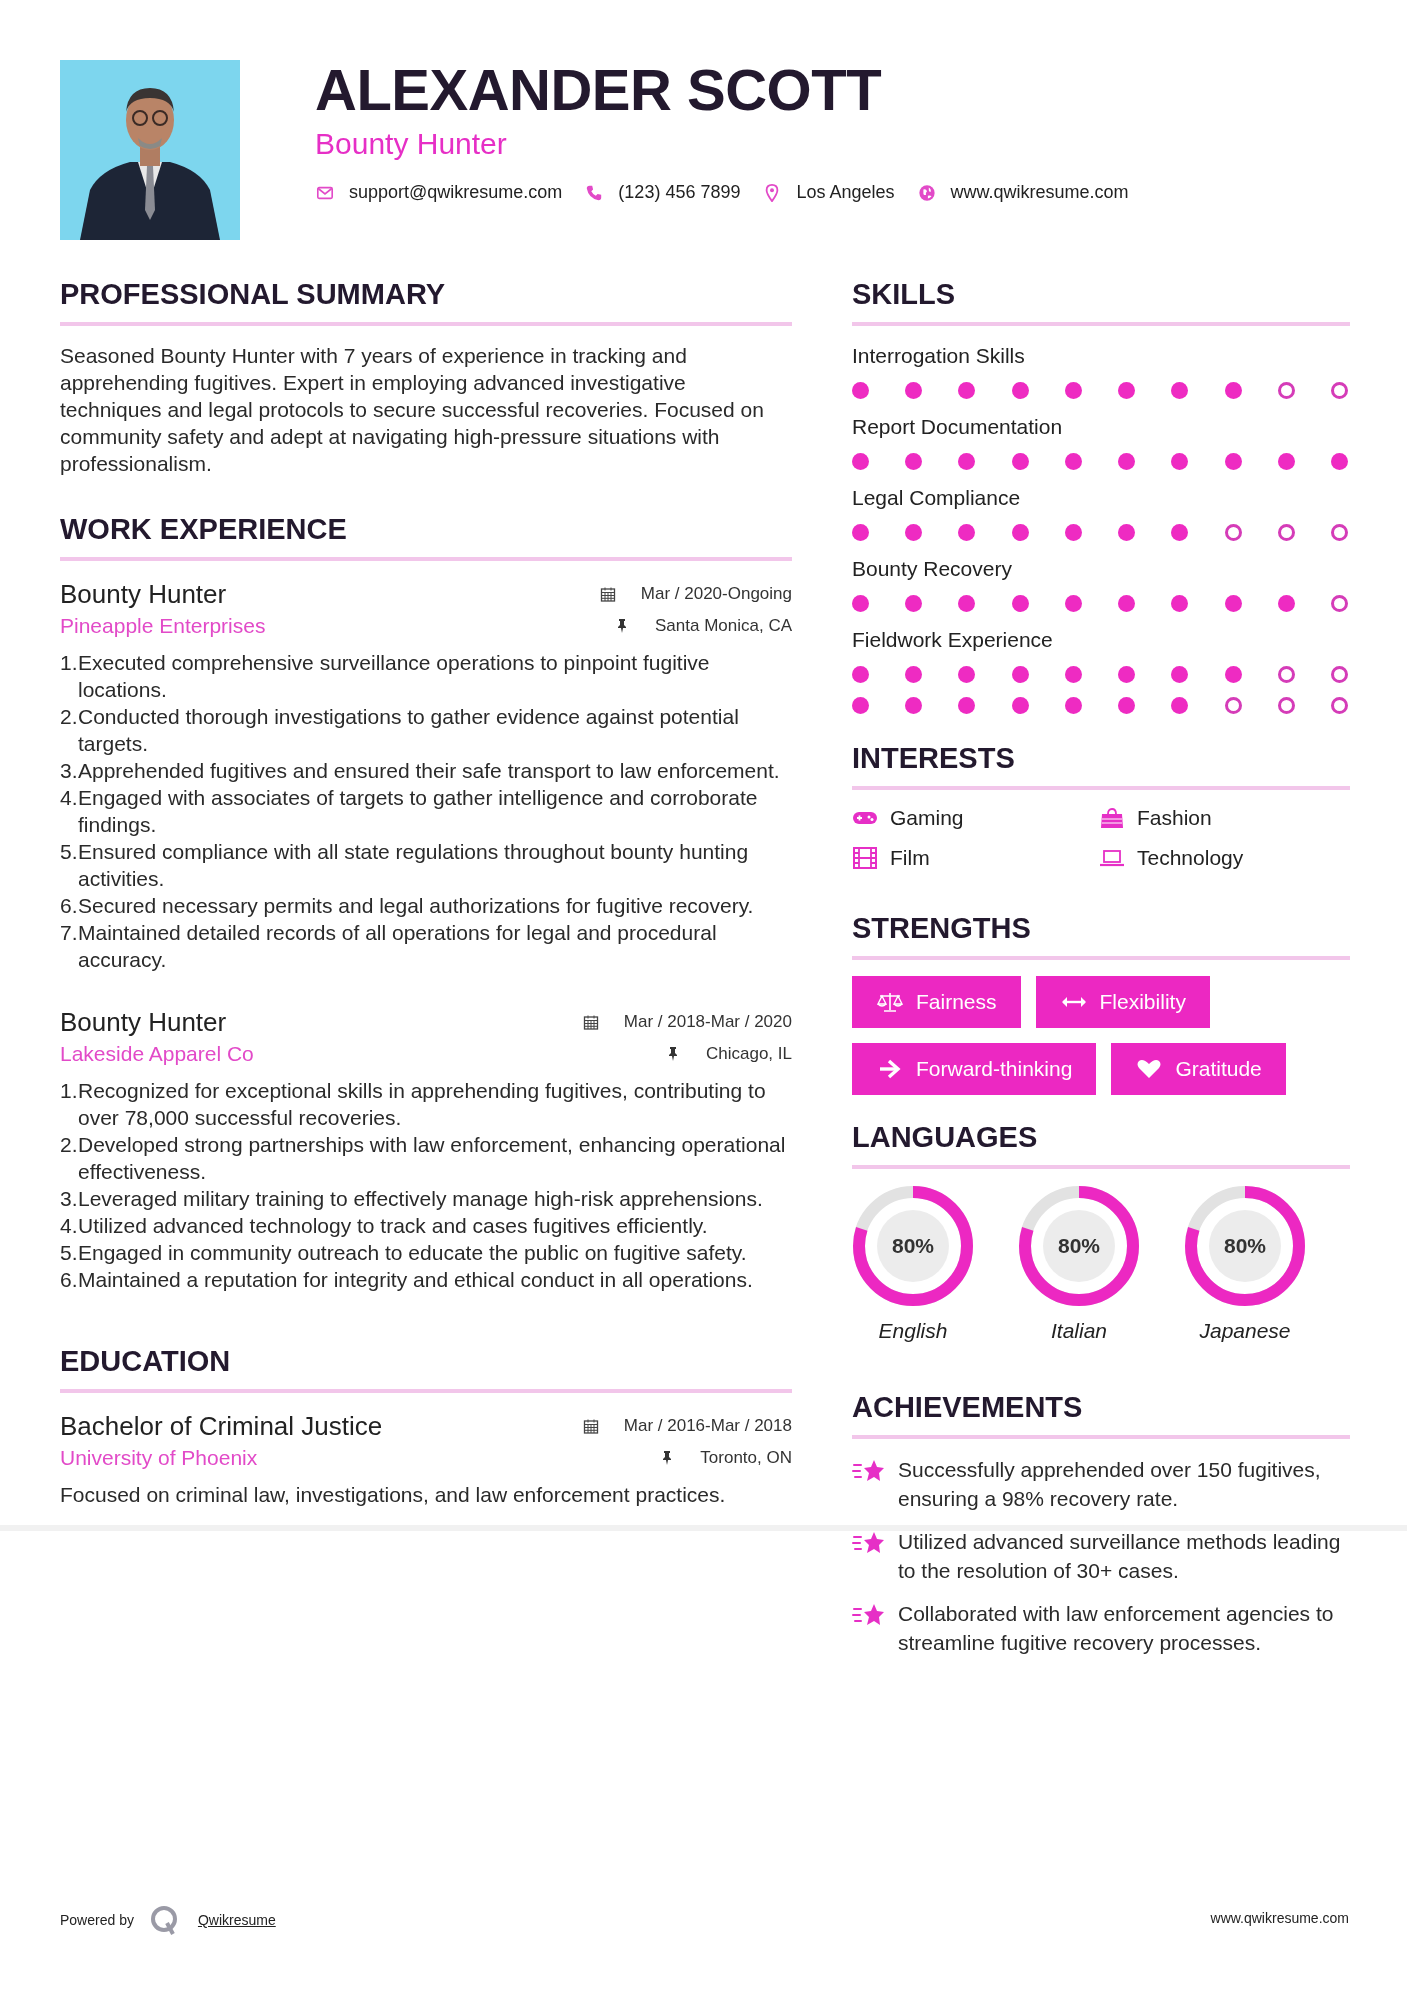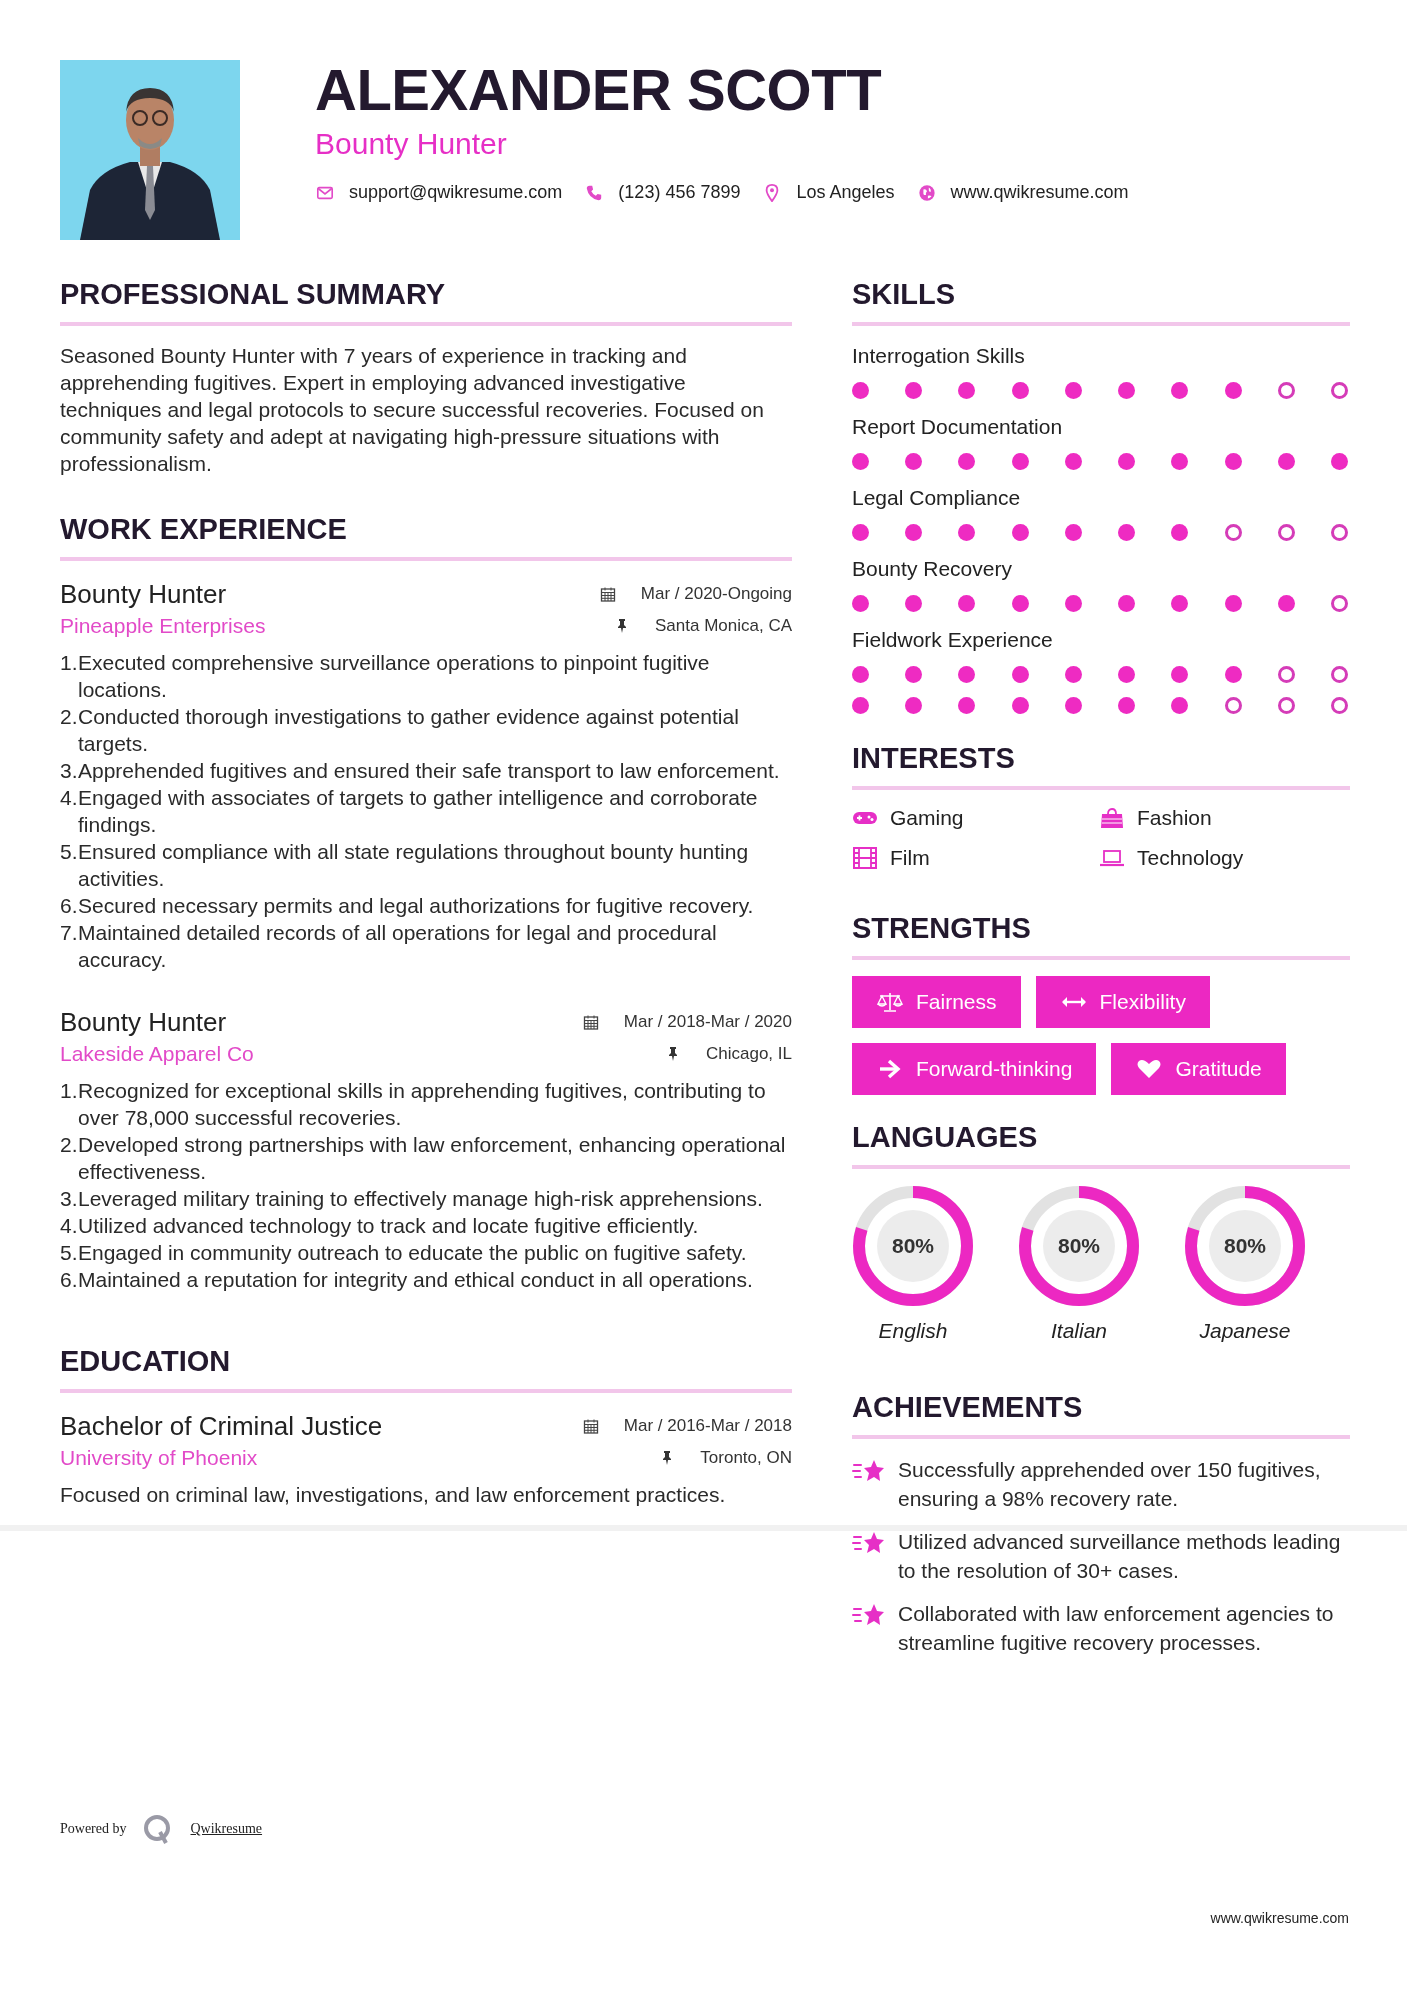--- a/index.html
+++ b/index.html
@@ -58,21 +58,21 @@
   .lang { width: 122px; display: flex; flex-direction: column; align-items: center; }
   .ring { position: relative; width: 122px; height: 122px; }
   .ring svg { width: 122px; height: 122px; }
   .ring .pct { position: absolute; left: 0; top: 0; width: 122px; height: 122px; display: flex; align-items: center; justify-content: center; font-size: 21px; font-weight: 700; color: #333; }
   .lang-name { font-size: 21px; color: #222; margin-top: 12px; font-style: italic; }
 
   .ach { display: flex; margin-bottom: 14px; }
   .ach svg { width: 34px; height: 30px; flex: none; margin-right: 12px; margin-top: 2px; }
   .ach .txt { font-size: 21px; line-height: 29px; color: #2a2a2a; }
 
-  .footer-left { position: absolute; left: 60px; top: 1812px; display: flex; align-items: center; font-size: 14px; color: #222; font-family: Liberation Serif, serif; }
+  .footer-left { position: absolute; left: 60px; top: 1903px; display: flex; align-items: center; font-size: 14px; color: #222; }
   .footer-left svg { width: 34px; height: 34px; margin: 0 16px 0 14px; }
   .footer-left a { color: #222; text-decoration: underline; }
   .footer-right { position: absolute; right: 58px; top: 1910px; font-size: 14px; color: #222; }
   .bottom-strip { position: absolute; left: 0; bottom: 0; width: 1407px; height: 6px; background: #f1f1f1; }
 </style>
 </head>
 <body>
 
 <div class="page">
 
@@ -225,21 +225,21 @@
           <li>
               <span class="num">2.</span>
               <span class="txt">Developed strong partnerships with law enforcement, enhancing operational effectiveness.</span>
             </li>
           <li>
               <span class="num">3.</span>
               <span class="txt">Leveraged military training to effectively manage high-risk apprehensions.</span>
             </li>
           <li>
               <span class="num">4.</span>
-              <span class="txt">Utilized advanced technology to track and locate fugitive efficiently.</span>
+              <span class="txt">Utilized advanced technology to track and cases fugitives efficiently.</span>
             </li>
           <li>
               <span class="num">5.</span>
               <span class="txt">Engaged in community outreach to educate the public on fugitive safety.</span>
             </li>
           <li>
               <span class="num">6.</span>
               <span class="txt">Maintained a reputation for integrity and ethical conduct in all operations.</span>
             </li>
         </ol>

